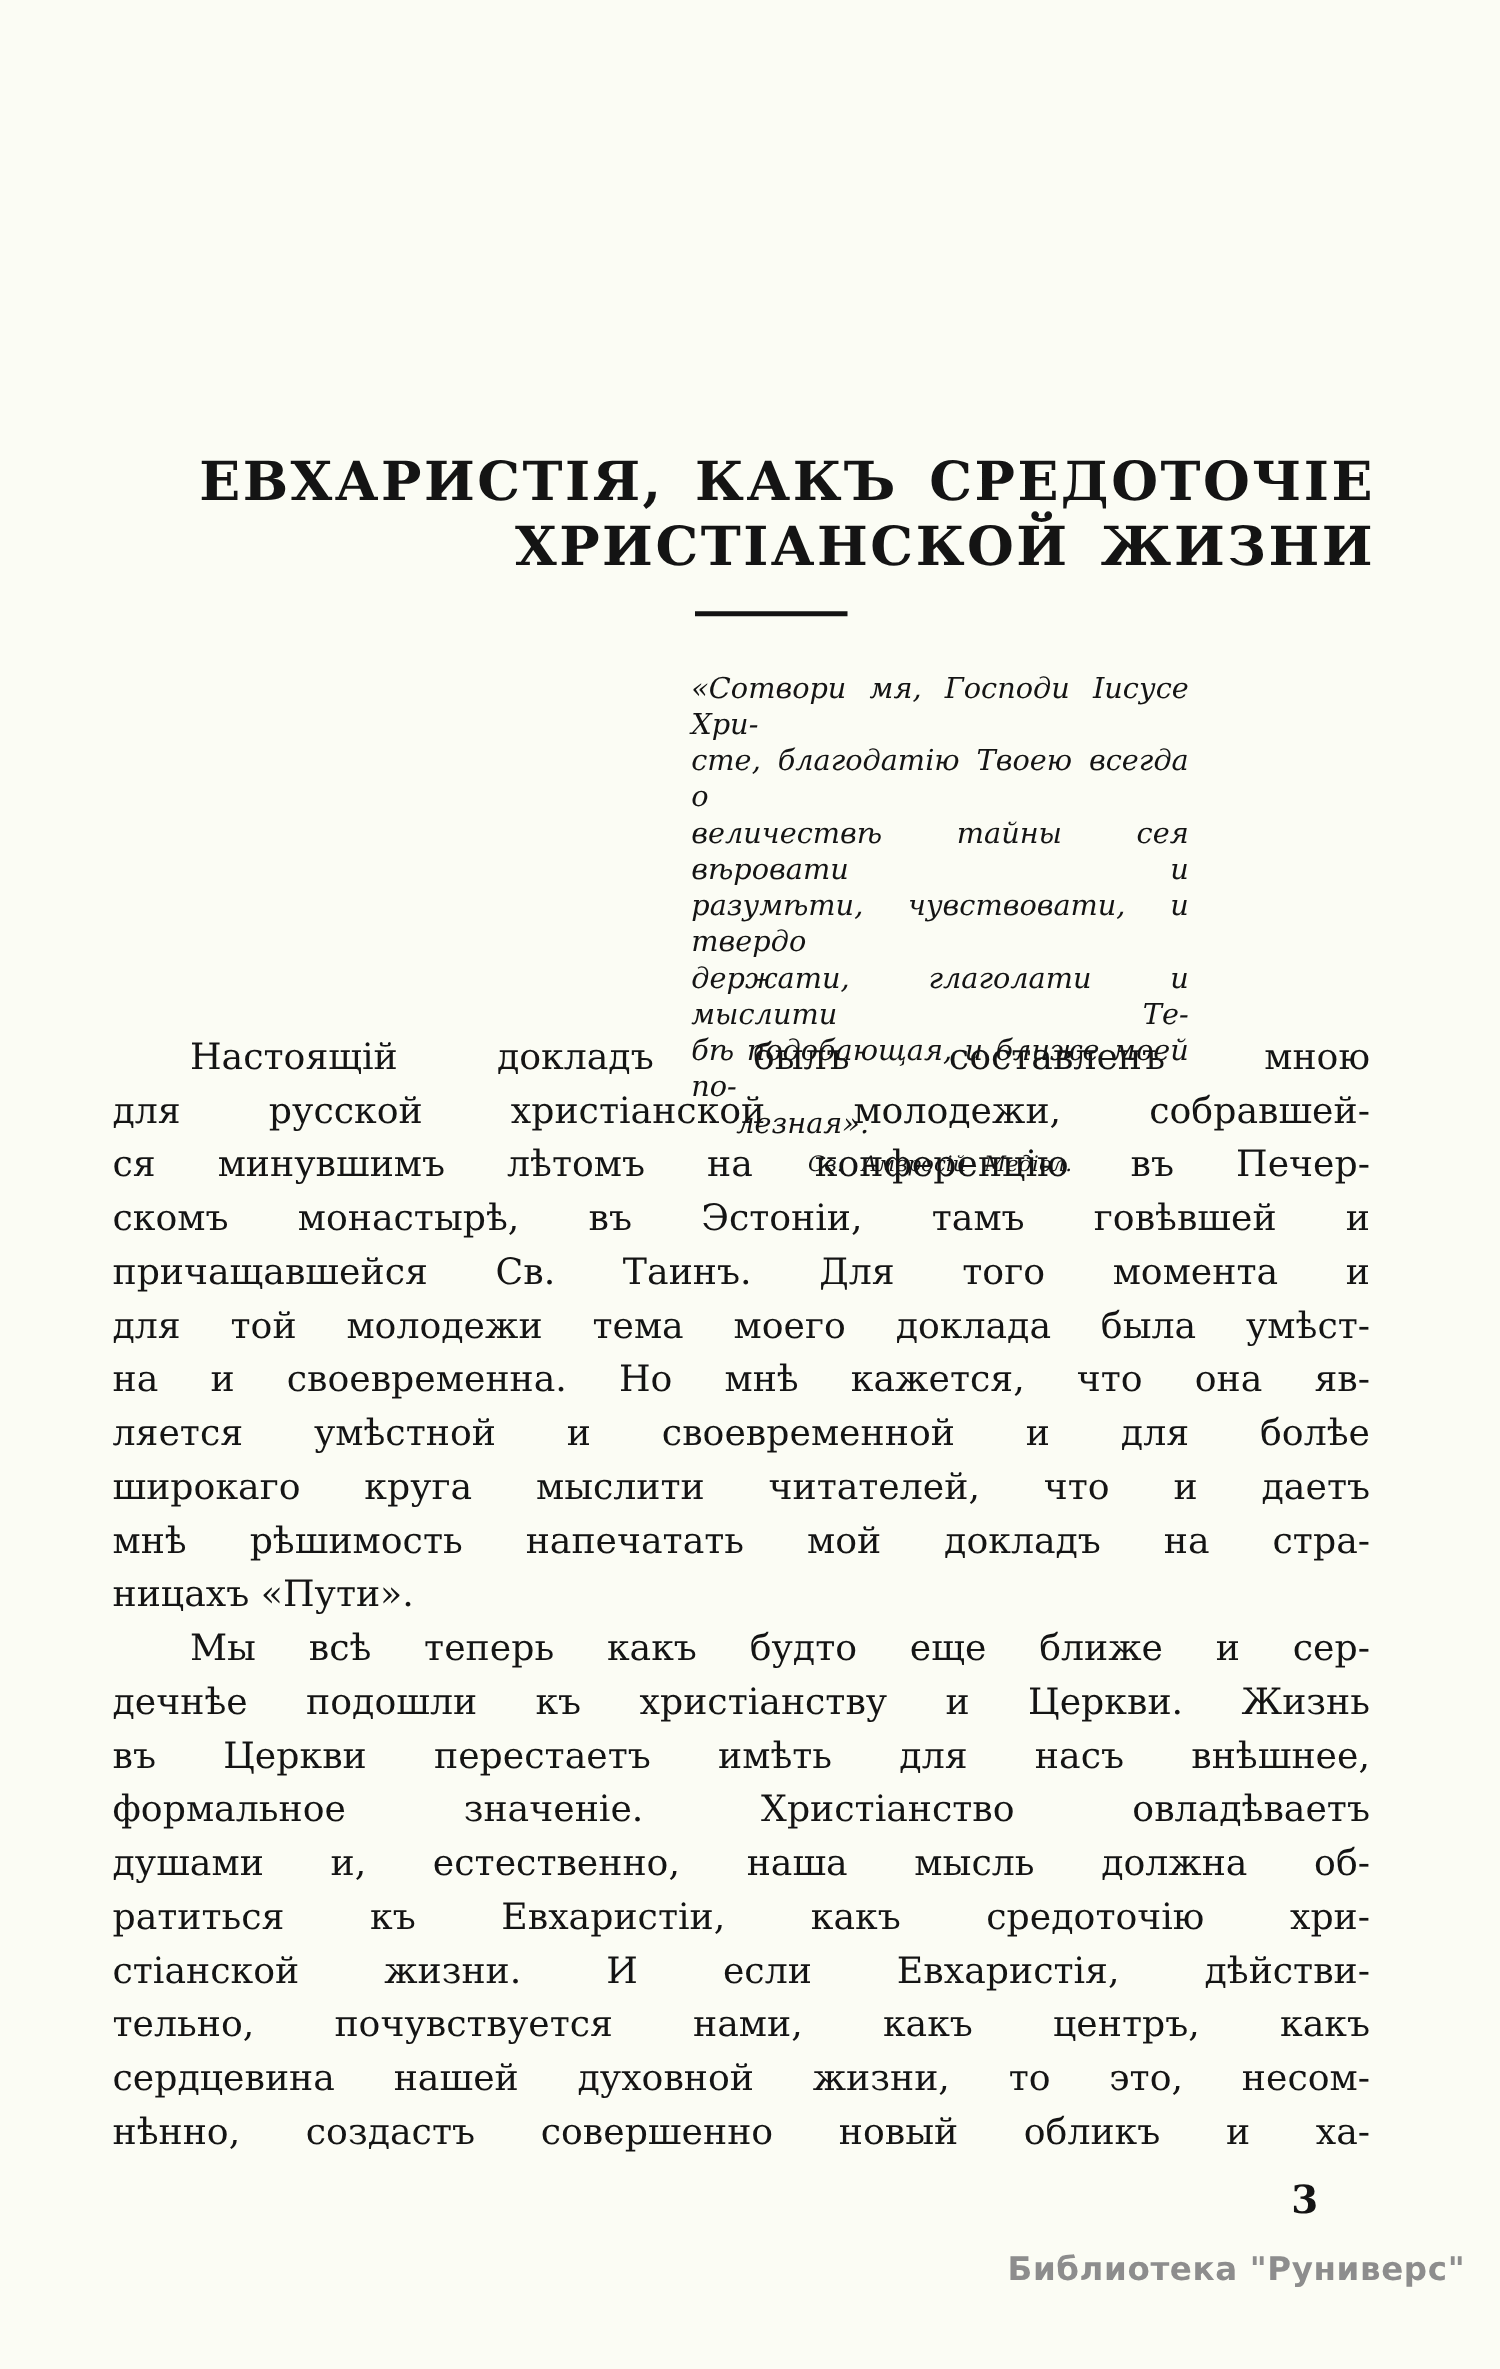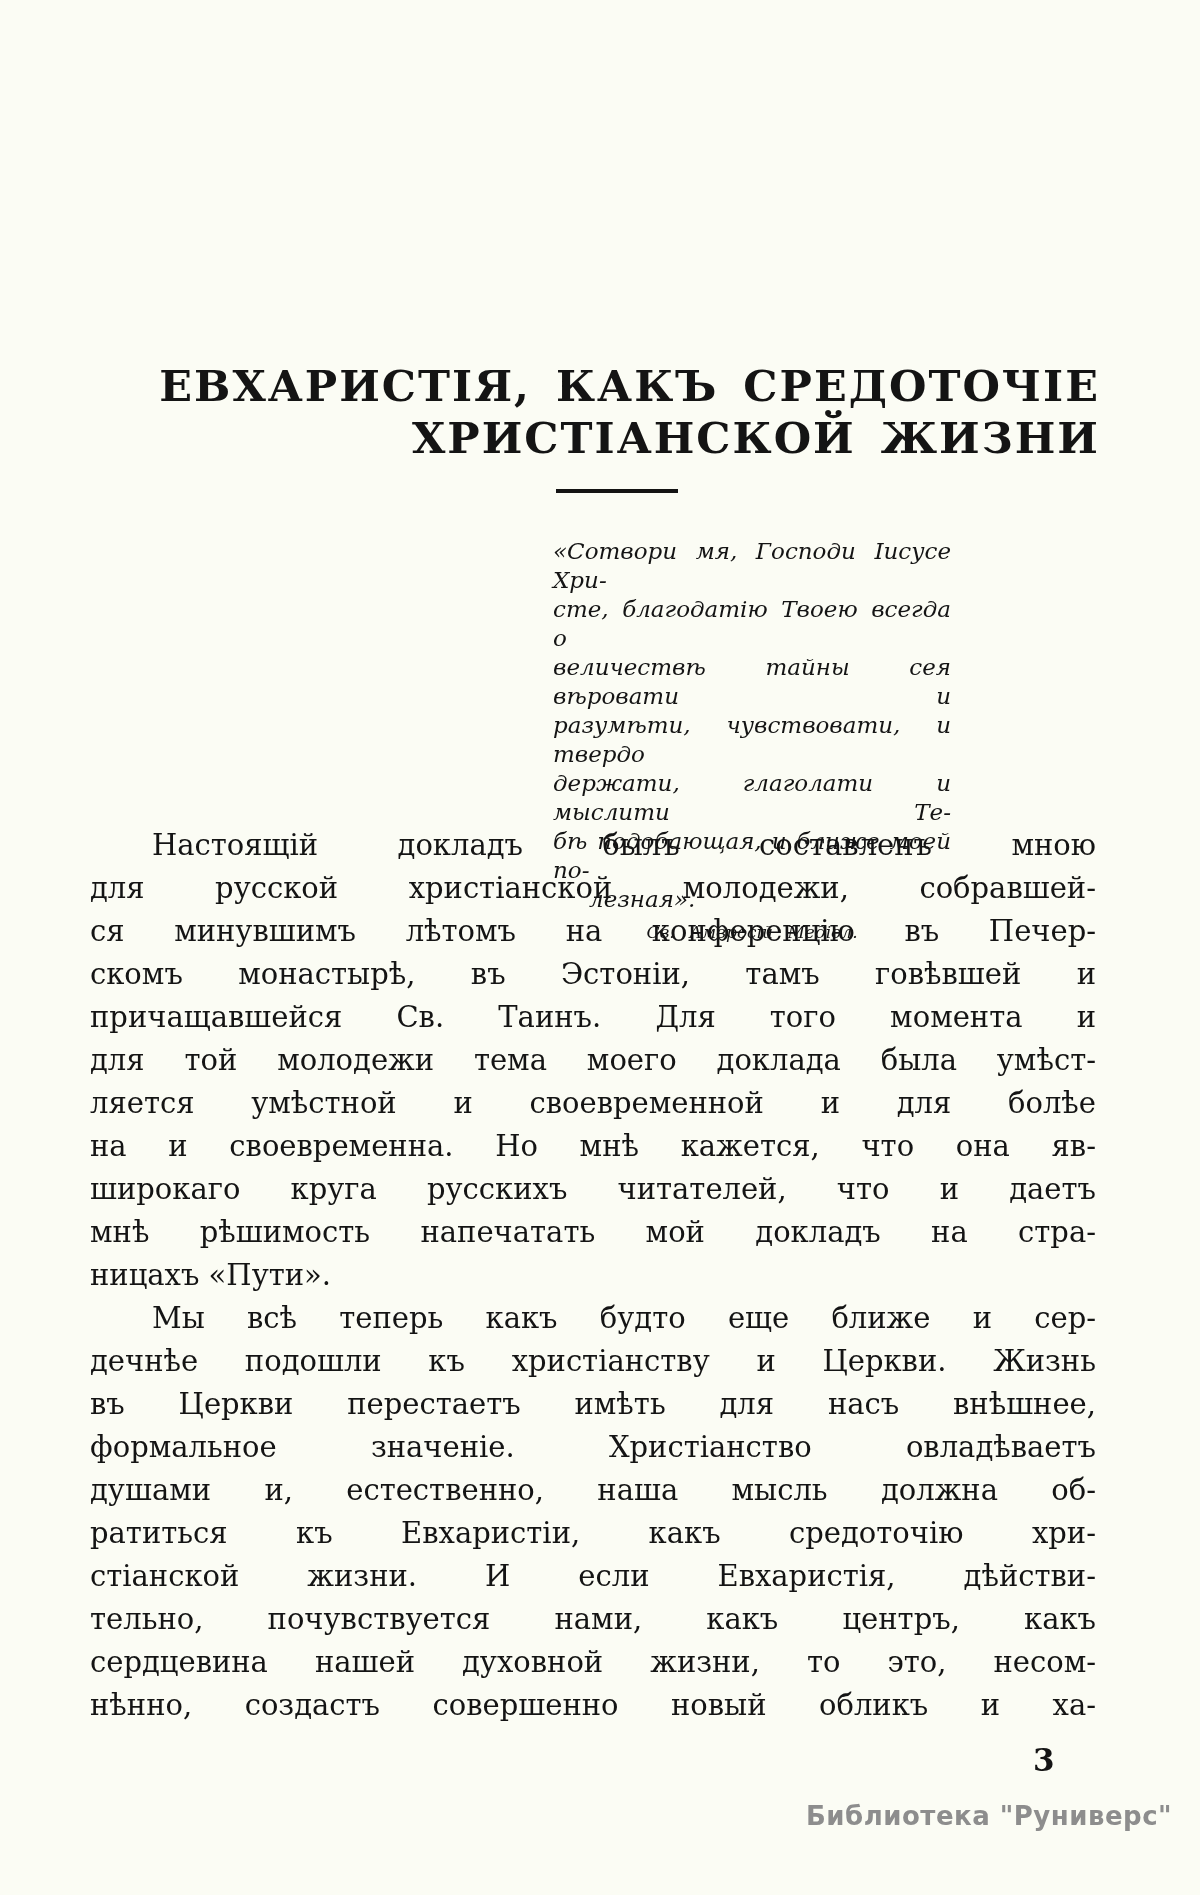--- a/index.html
+++ b/index.html
@@ -105,23 +105,23 @@
   </div>
 
   <div class="body-text">
     <div>
         <div class="line jl first">Настоящій докладъ былъ составленъ мною</div>
         <div class="line jl">для русской христіанской молодежи, собравшей-</div>
         <div class="line jl">ся минувшимъ лѣтомъ на конференцію въ Печер-</div>
         <div class="line jl">скомъ монастырѣ, въ Эстоніи, тамъ говѣвшей и</div>
         <div class="line jl">причащавшейся Св. Таинъ. Для того момента и</div>
         <div class="line jl">для той молодежи тема моего доклада была умѣст-</div>
+        <div class="line jl">на и своевременна. Но мнѣ кажется, что она яв-</div>
         <div class="line jl">ляется умѣстной и своевременной и для болѣе</div>
-        <div class="line jl">на и своевременна. Но мнѣ кажется, что она яв-</div>
-        <div class="line jl">широкаго круга русскихъ читателей, что и даетъ</div>
+        <div class="line jl">широкаго круга мыслити читателей, что и даетъ</div>
         <div class="line jl">мнѣ рѣшимость напечатать мой докладъ на стра-</div>
         <div class="line">ницахъ «Пути».</div>
       </div>
     <div>
         <div class="line jl first">Мы всѣ теперь какъ будто еще ближе и сер-</div>
         <div class="line jl">дечнѣе подошли къ христіанству и Церкви. Жизнь</div>
         <div class="line jl">въ Церкви перестаетъ имѣть для насъ внѣшнее,</div>
         <div class="line jl">формальное значеніе. Христіанство овладѣваетъ</div>
         <div class="line jl">душами и, естественно, наша мысль должна об-</div>
         <div class="line jl">ратиться къ Евхаристіи, какъ средоточію хри-</div>

